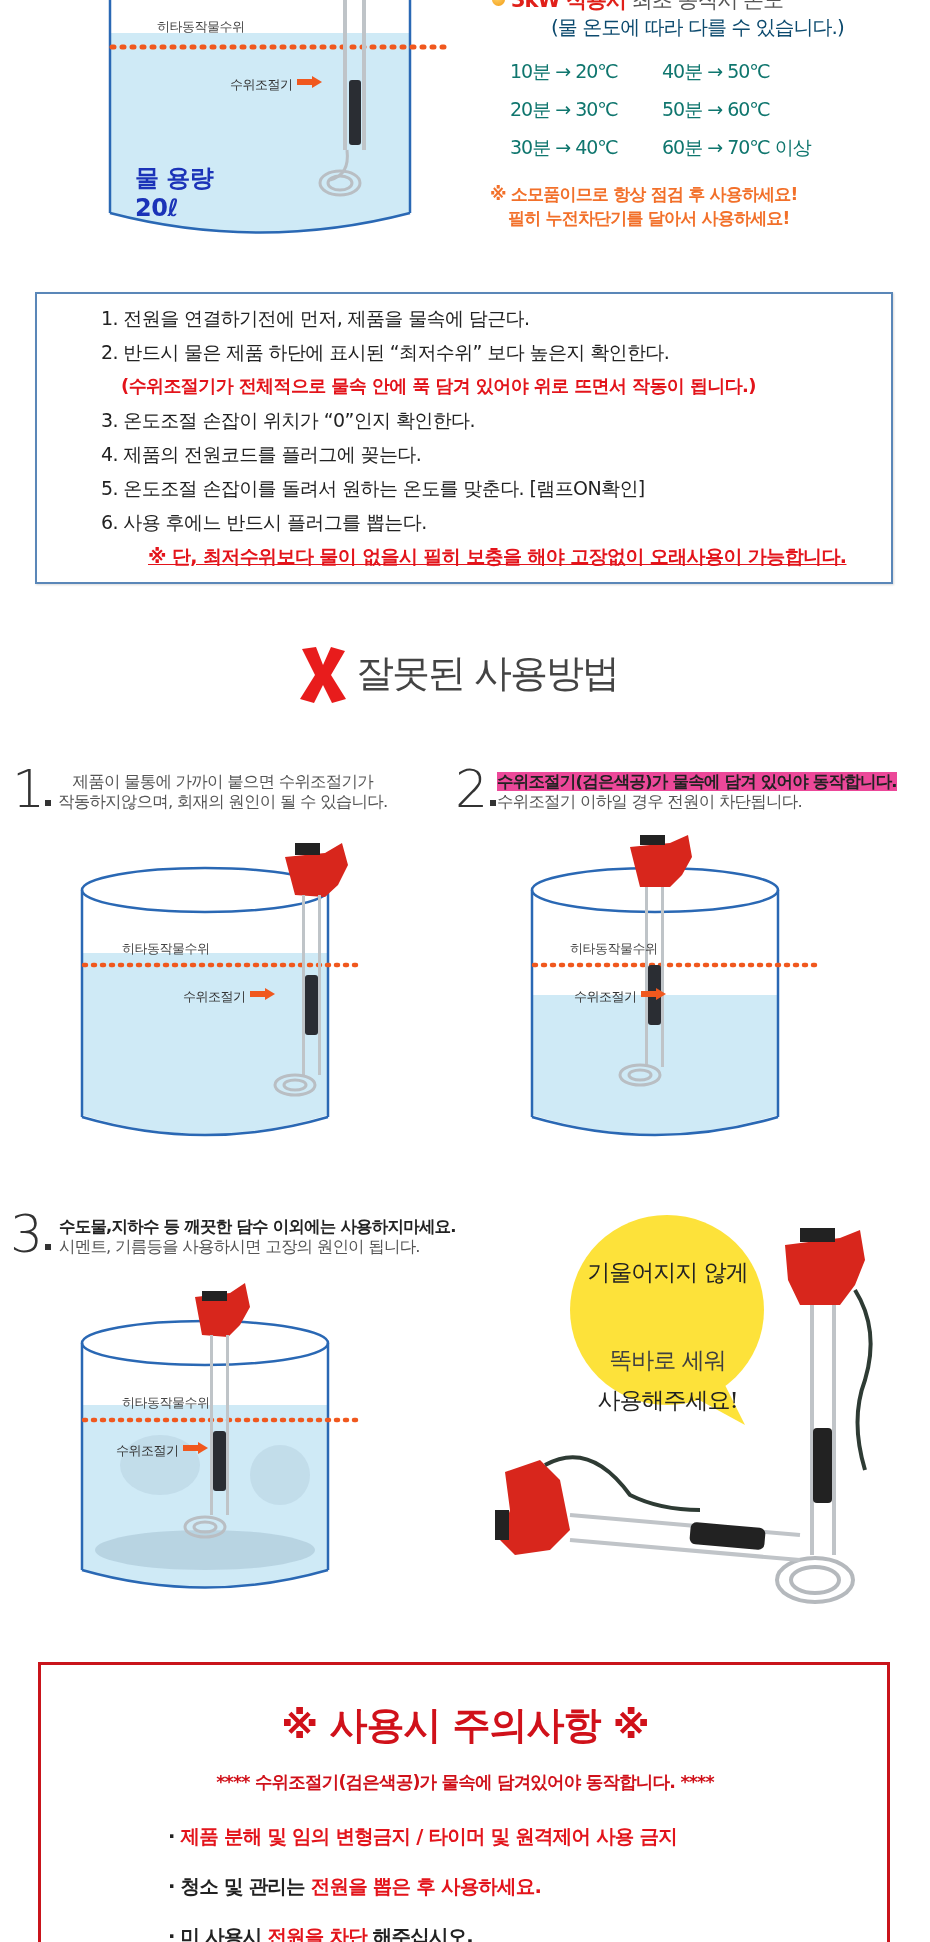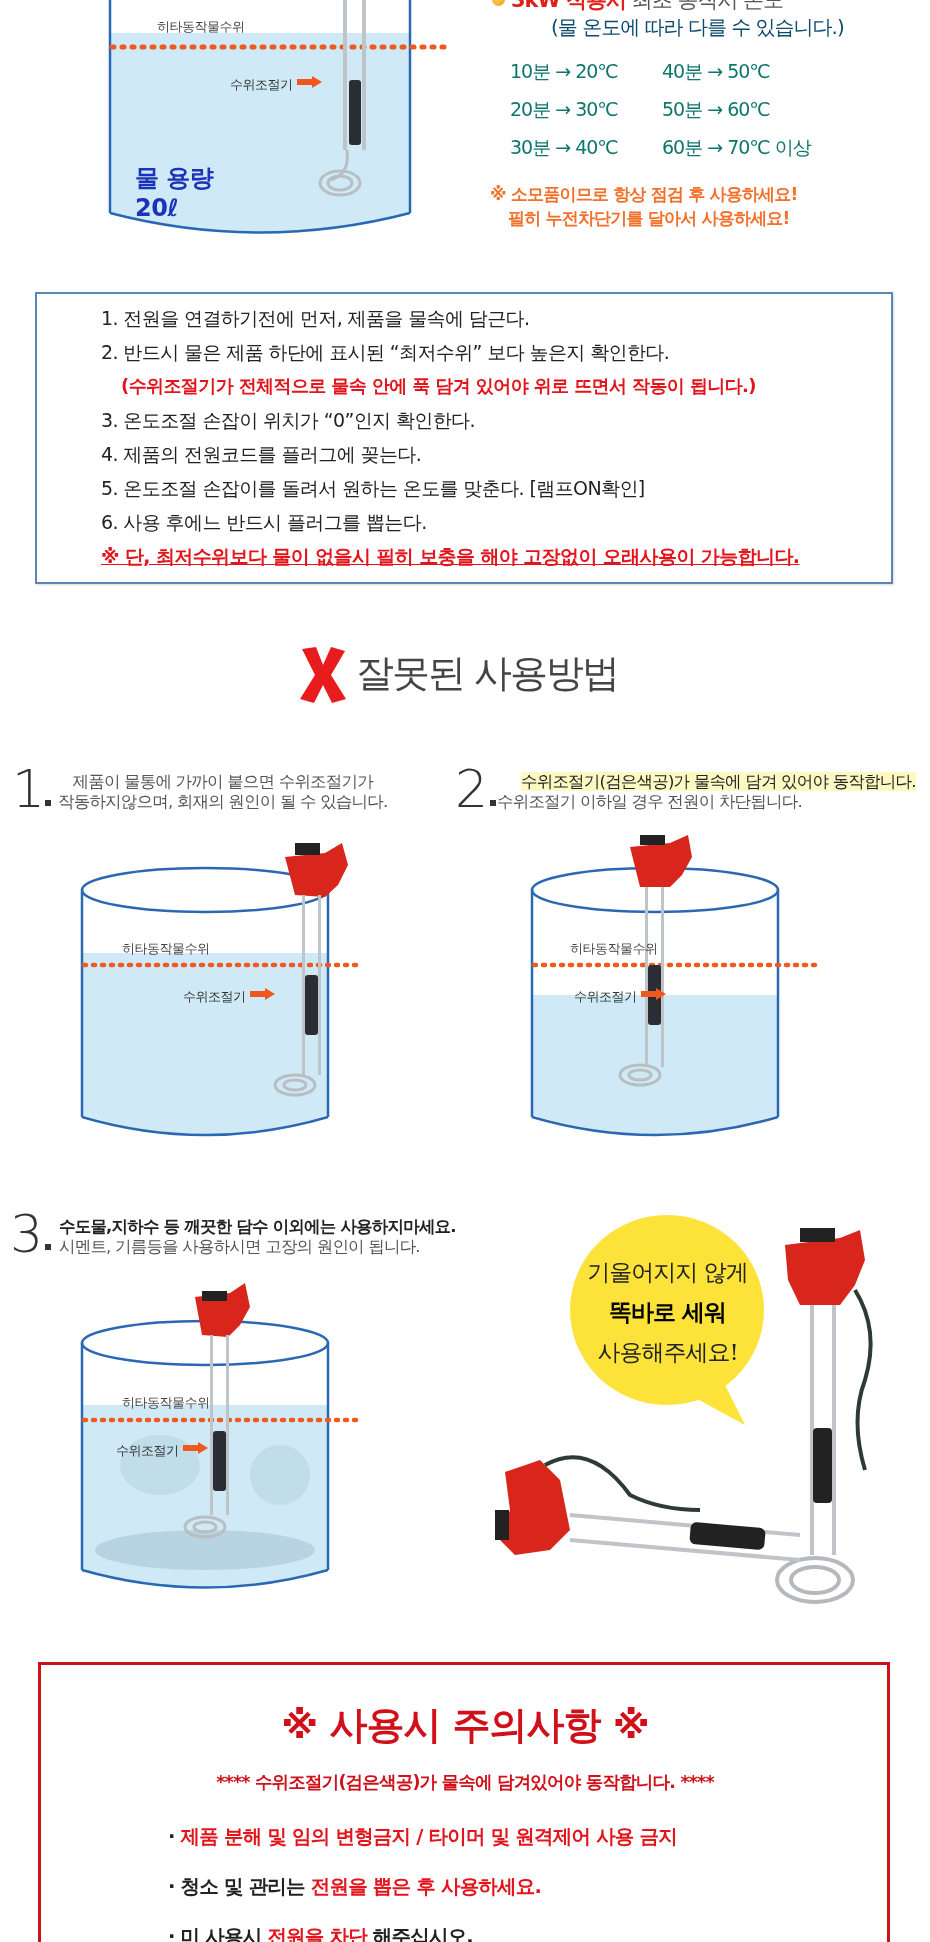--- a/index.html
+++ b/index.html
@@ -31,27 +31,27 @@
   .ibox .line.red { color:#e3141b; font-weight:bold; }
   .ibox .line.under { text-decoration:underline; text-decoration-color:#e3141b; }
 
   
   .xmark { position:absolute; left:298px; top:645px; width:50px; height:60px; }
   .wrong-title { position:absolute; left:356px; top:648px; font-size:38px; color:#444; letter-spacing:-2px; white-space:nowrap; }
 
   .step-num { position:absolute; font-size:52px; color:#333; font-weight:300; line-height:52px; }
   .step-dot { position:absolute; width:6px; height:6px; background:#333; }
   .step-text { position:absolute; font-size:16.5px; color:#555; line-height:20px; white-space:nowrap; letter-spacing:-0.8px; }
-  .step-text .hl { background:#fef9c3; color:#222; font-weight:normal;margin-left:24px; }
+  .step-text .hl { background:#ec4899; color:#222; font-weight:bold; }
   .step-text .strong { color:#222; font-weight:bold; }
 
   
   .bubble { position:absolute; left:570px; top:1215px; width:195px; height:205px; }
   .bubble-text { position:absolute; left:570px; top:1252px; width:195px; text-align:center; font-family:"DejaVu Serif",serif; font-size:23px; line-height:40px; color:#222; letter-spacing:-1px; }
-  .bubble-text .red { color:#000000; font-weight:bold; }
+  .bubble-text .red { color:#404040; font-weight:normal;margin-top:48px; }
 
   
   .cbox { position:absolute; left:38px; top:1662px; width:852px; height:320px; border:3px solid #c9141b; }
   .c-title { position:absolute; left:0; width:100%; top:1700px; text-align:center; font-size:38px; font-weight:bold; color:#d0111a; letter-spacing:-1px; }
   .c-sub { position:absolute; left:0; width:100%; top:1770px; text-align:center; font-size:17.5px; font-weight:bold; color:#d0111a; letter-spacing:-0.8px; }
   .c-line { position:absolute; left:168px; font-size:19.5px; font-weight:bold; color:#222; letter-spacing:-0.8px; white-space:nowrap; }
   .c-line .red { color:#e3141b; }
 </style>
 </head>
 <body>
@@ -103,21 +103,21 @@
 </div>
 
 <div class="ibox">
   <div class="line" style="top:12px;">1. 전원을 연결하기전에 먼저, 제품을 물속에 담근다.</div>
   <div class="line" style="top:46px;">2. 반드시 물은 제품 하단에 표시된 “최저수위” 보다 높은지 확인한다.</div>
   <div class="line red" style="top:80px; left:84px; font-size:18px;">(수위조절기가 전체적으로 물속 안에 푹 담겨 있어야 위로 뜨면서 작동이 됩니다.)</div>
   <div class="line" style="top:114px;">3. 온도조절 손잡이 위치가 “0”인지 확인한다.</div>
   <div class="line" style="top:148px;">4. 제품의 전원코드를 플러그에 꽂는다.</div>
   <div class="line" style="top:182px;">5. 온도조절 손잡이를 돌려서 원하는 온도를 맞춘다. [램프ON확인]</div>
   <div class="line" style="top:216px;">6. 사용 후에느 반드시 플러그를 뽑는다.</div>
-  <div class="line red under" style="top:250px;">※ 단, 최저수위보다 물이 없을시 필히 보충을 해야 고장없이 오래사용이 가능합니다.</div>
+  <div class="line red under" style="top:250px;margin-left:47px;">※ 단, 최저수위보다 물이 없을시 필히 보충을 해야 고장없이 오래사용이 가능합니다.</div>
 </div>
 
 <svg class="xmark" viewBox="0 0 50 60">
   <path d="M4 4 L18 2 L25 20 L33 2 L47 6 L33 30 L48 54 L34 58 L25 40 L16 58 L2 54 L17 30 Z" fill="#e81c1c"></path>
 </svg>
 <div class="wrong-title">잘못된 사용방법</div>
 
 <div class="step-num" style="left:12px; top:763px;">1</div>
 <div class="step-dot" style="left:45px; top:800px;"></div>
 <div class="step-text" style="left:58px; top:772px;text-align:center;">

